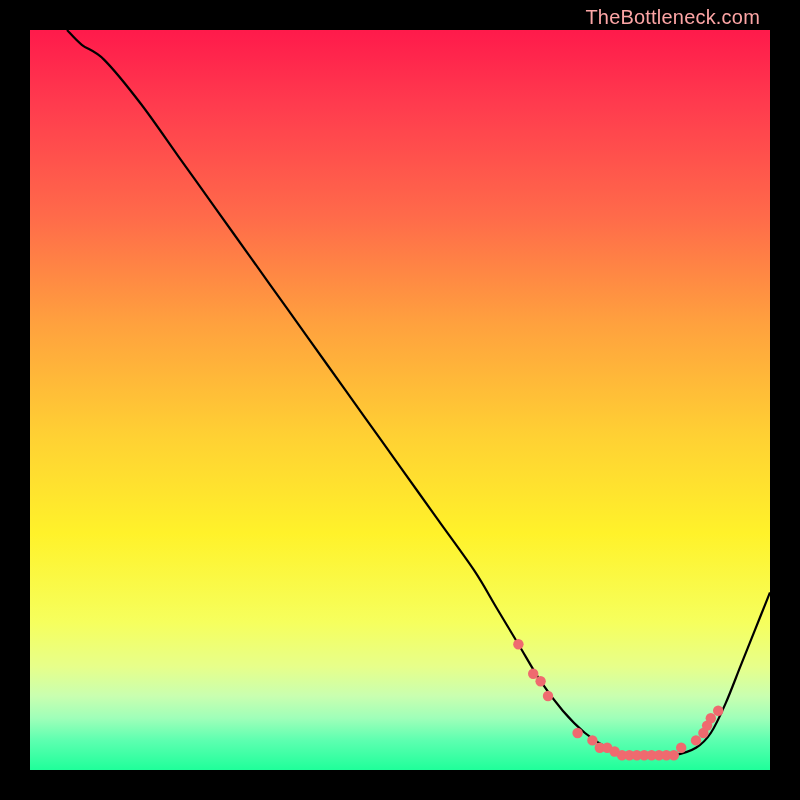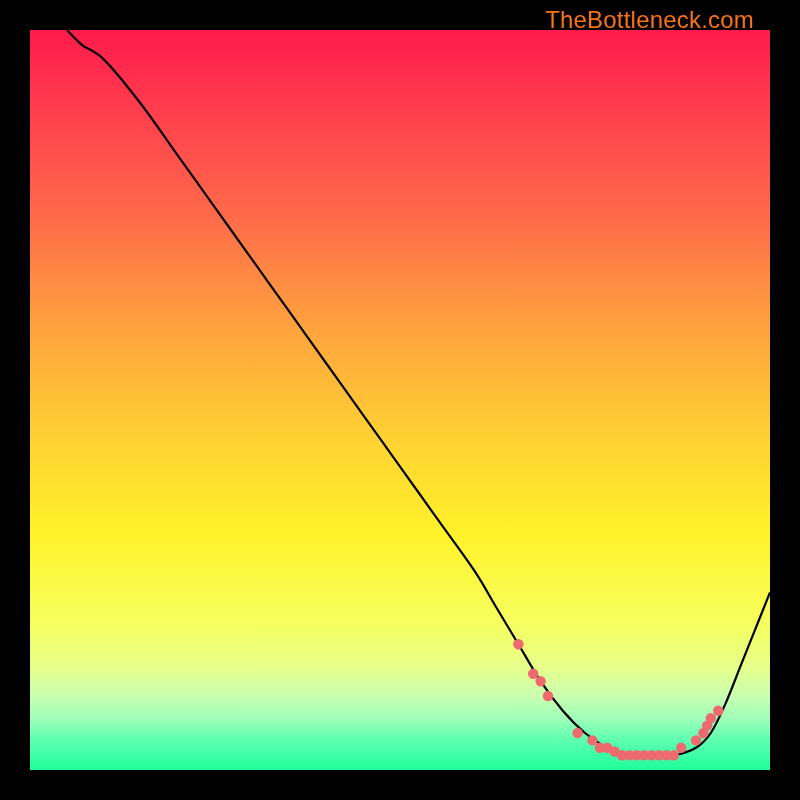--- a/index.html
+++ b/index.html
@@ -22,23 +22,23 @@
   .plot {
     position: absolute;
     left: 0;
     top: 0;
     width: 740px;
     height: 740px;
   }
   .watermark {
     position: absolute;
     top: 6px;
-    right: 46px;
-    color: #f97316;
-    font-size: 24px;
+    right: 40px;
+    color: #fca5a5;
+    font-size: 20px;
     letter-spacing: 0.2px;
     font-weight: 500;
   }
   svg {
     display: block;
   }
 </style>
 </head>
 <body>
 

